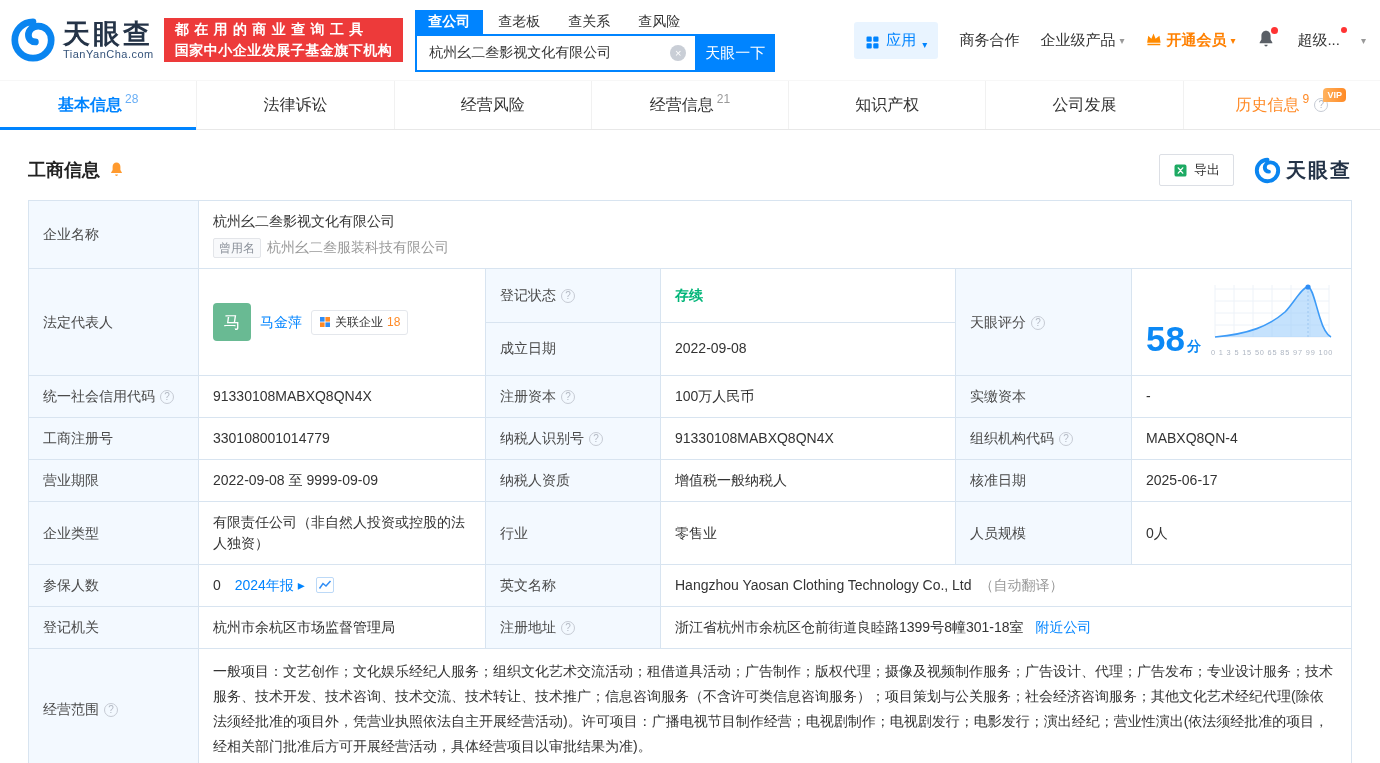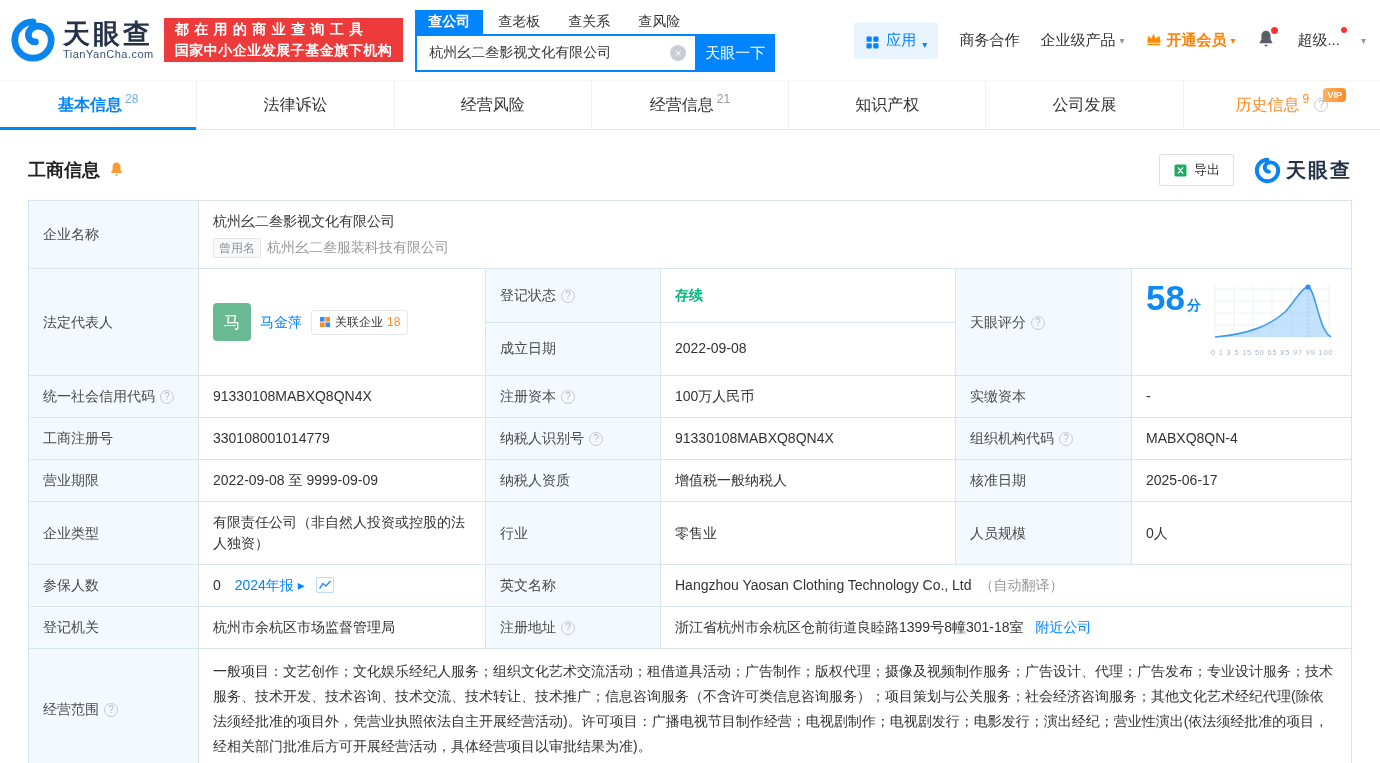--- a/index.html
+++ b/index.html
@@ -74,21 +74,21 @@
   .cname{font-size:14px;color:#333}
   .former{margin-top:5px;display:flex;align-items:center;gap:6px}
   .former-tag{border:1px solid #e3e5e9;background:#f8f9fb;color:#8a9099;font-size:12px;padding:0 5px;line-height:18px;border-radius:2px}
   .former-name{color:#999}
   .rep-cell{display:flex;align-items:center;gap:9px}
   .avatar{width:38px;height:38px;border-radius:4px;background:#69ba93;color:#fff;font-size:17px;display:flex;align-items:center;justify-content:center;flex:none}
   .rep-name{color:#0084ff;font-size:14px}
   .related-chip{display:inline-flex;align-items:center;gap:4px;border:1px solid #e4e7ec;border-radius:3px;padding:1px 7px;font-size:12px;color:#333;cursor:pointer;background:#fff}
   .related-chip svg{width:12px;height:12px}
   .related-count{color:#ff8a26}
-  .score-cell-inner{display:flex;align-items:flex-start;gap:10px}
+  .score-cell-inner{display:flex;align-items:flex-end;gap:10px}
   .score-num{color:#0c89f5;font-weight:bold;font-size:35px;line-height:38px;white-space:nowrap}
   .score-unit{font-size:14px;font-weight:bold;margin-left:2px}
   .score-chart{flex:none}
   .score-axis{font-size:9px;color:#aeb6c2;white-space:nowrap;transform:scale(.82);transform-origin:left top;letter-spacing:1px;margin-top:-1px}
   .report-link{color:#0084ff;margin-left:10px}
   .chart-box-ic{display:inline-block;vertical-align:-3px;margin-left:7px;width:18px;height:16px;border:1px solid #bcd9f7;border-radius:2px;cursor:pointer;position:relative}
   .chart-box-ic svg{width:16px;height:14px;position:absolute;left:0;top:0}
   .autonote{color:#999;margin-left:4px}
   .nearby-link{color:#0084ff;margin-left:8px}
   .scope-text{line-height:25px;color:#333}

